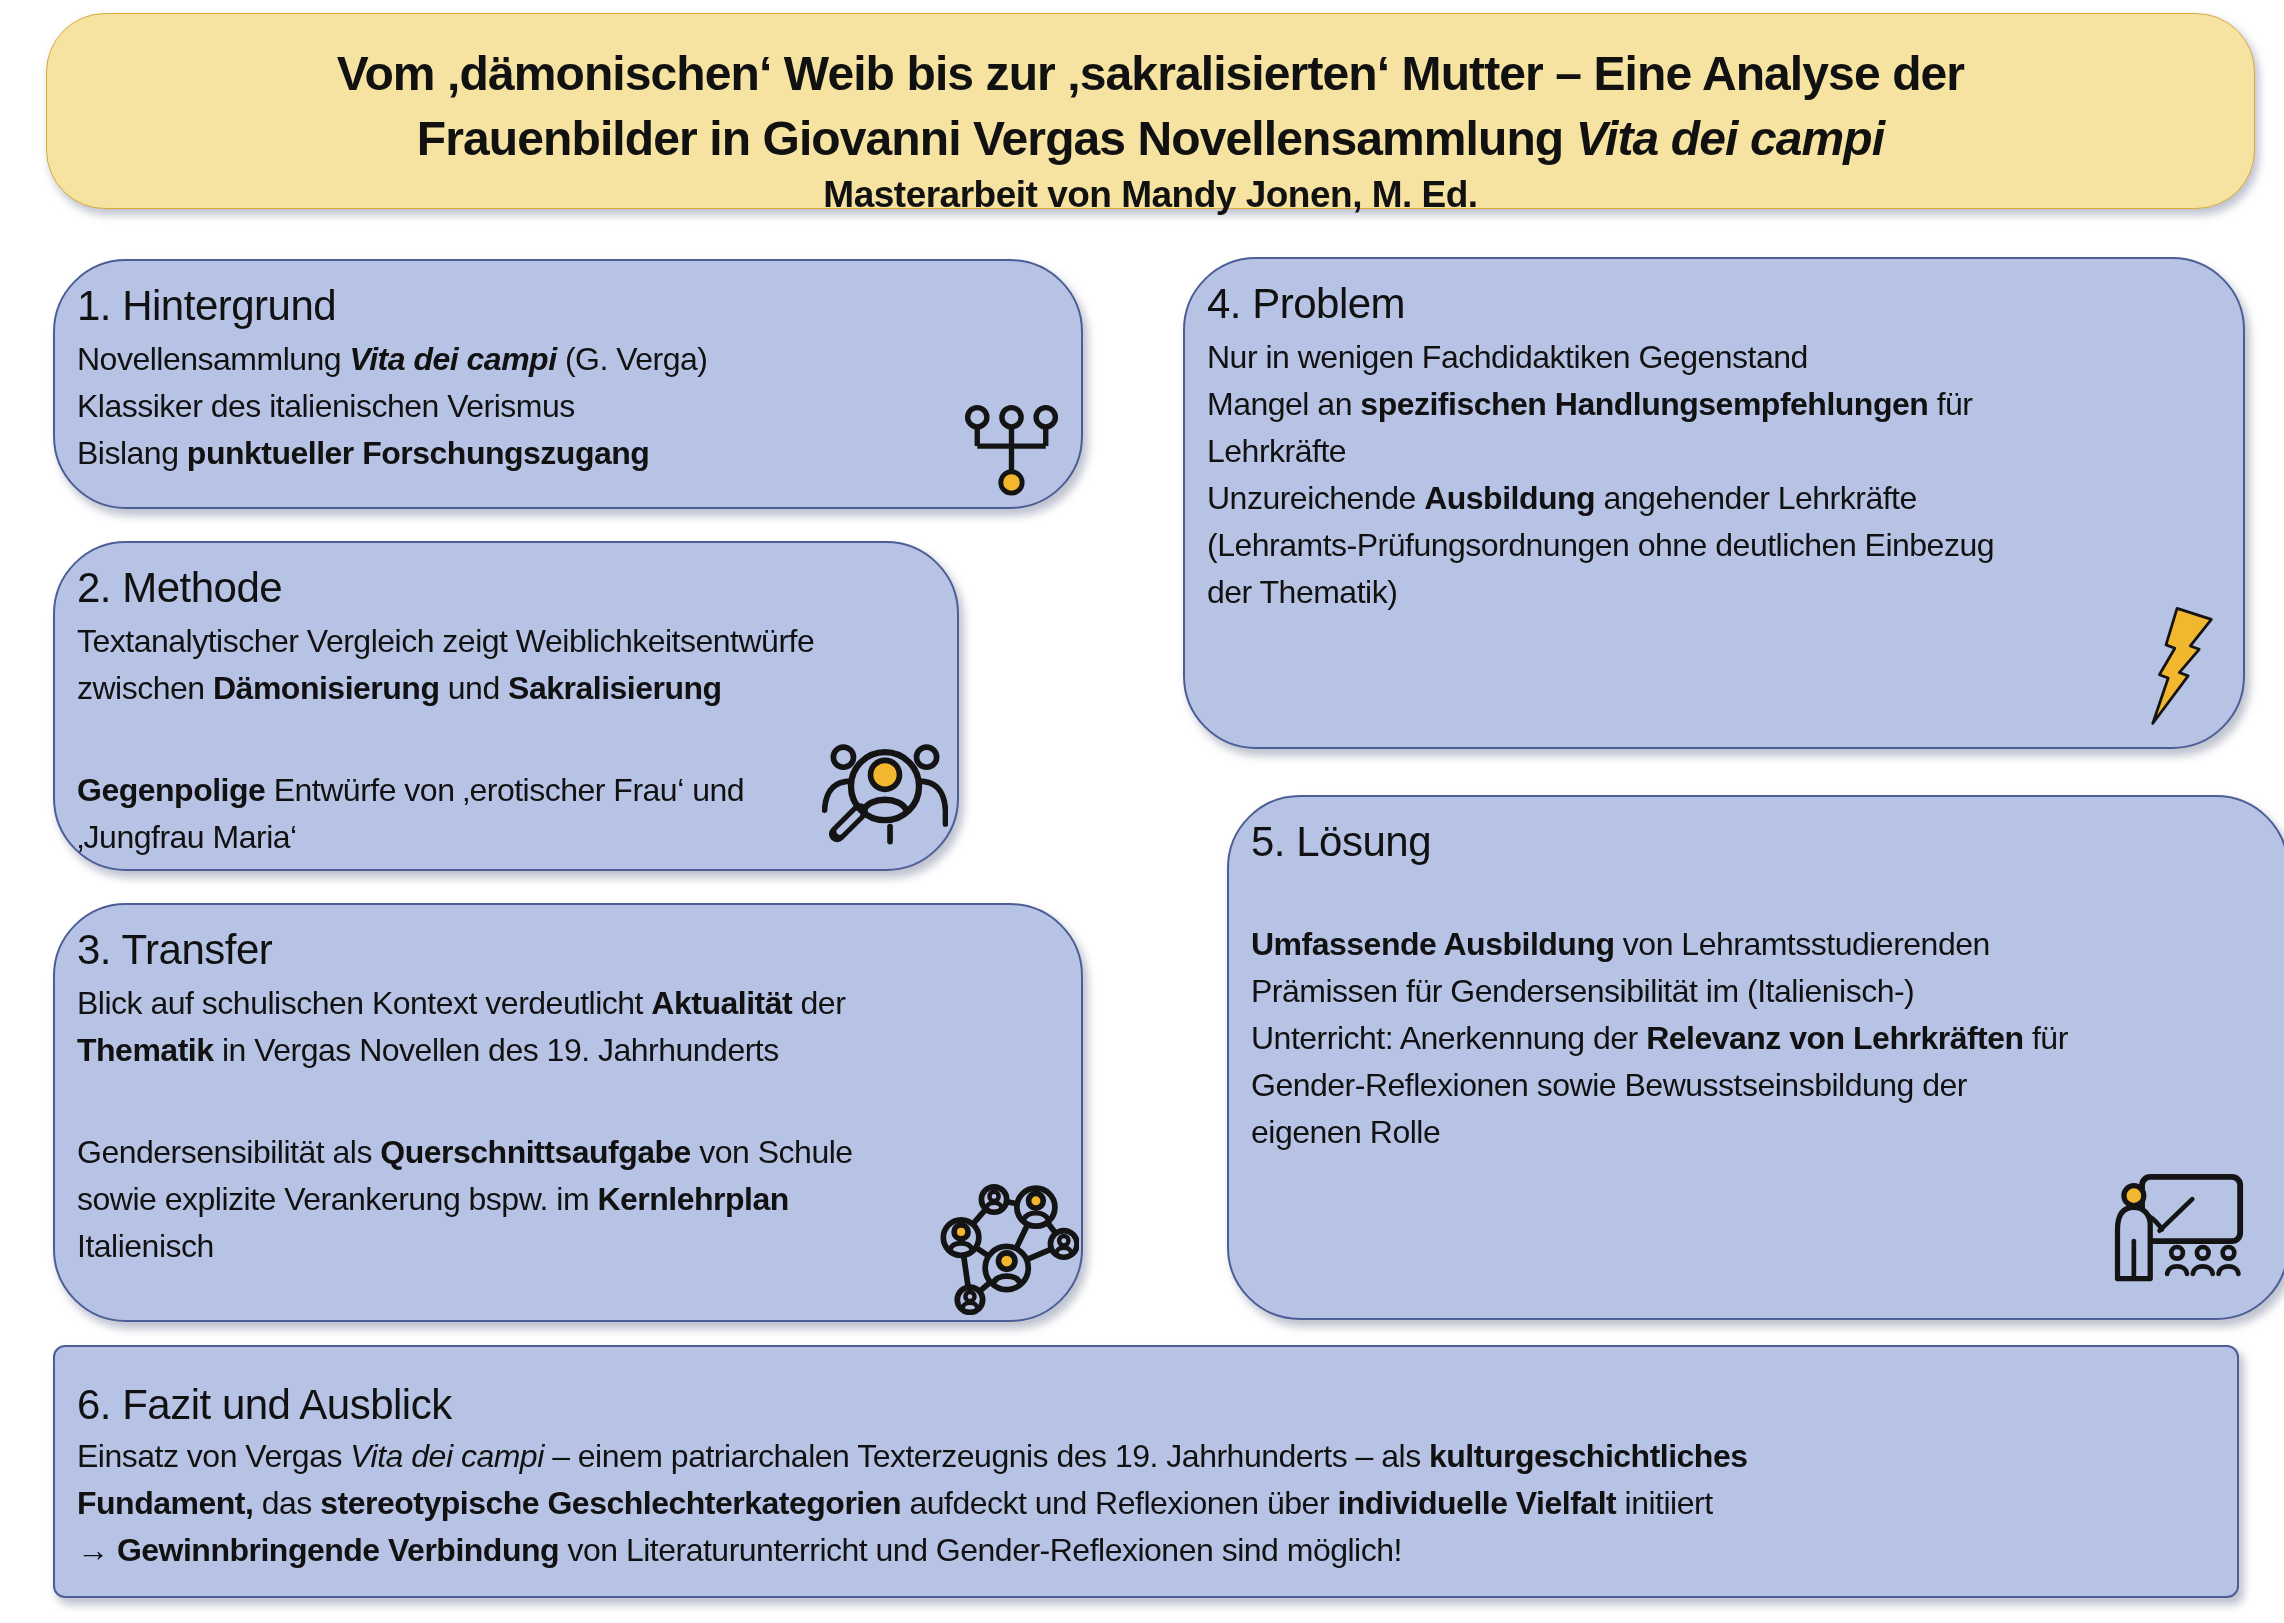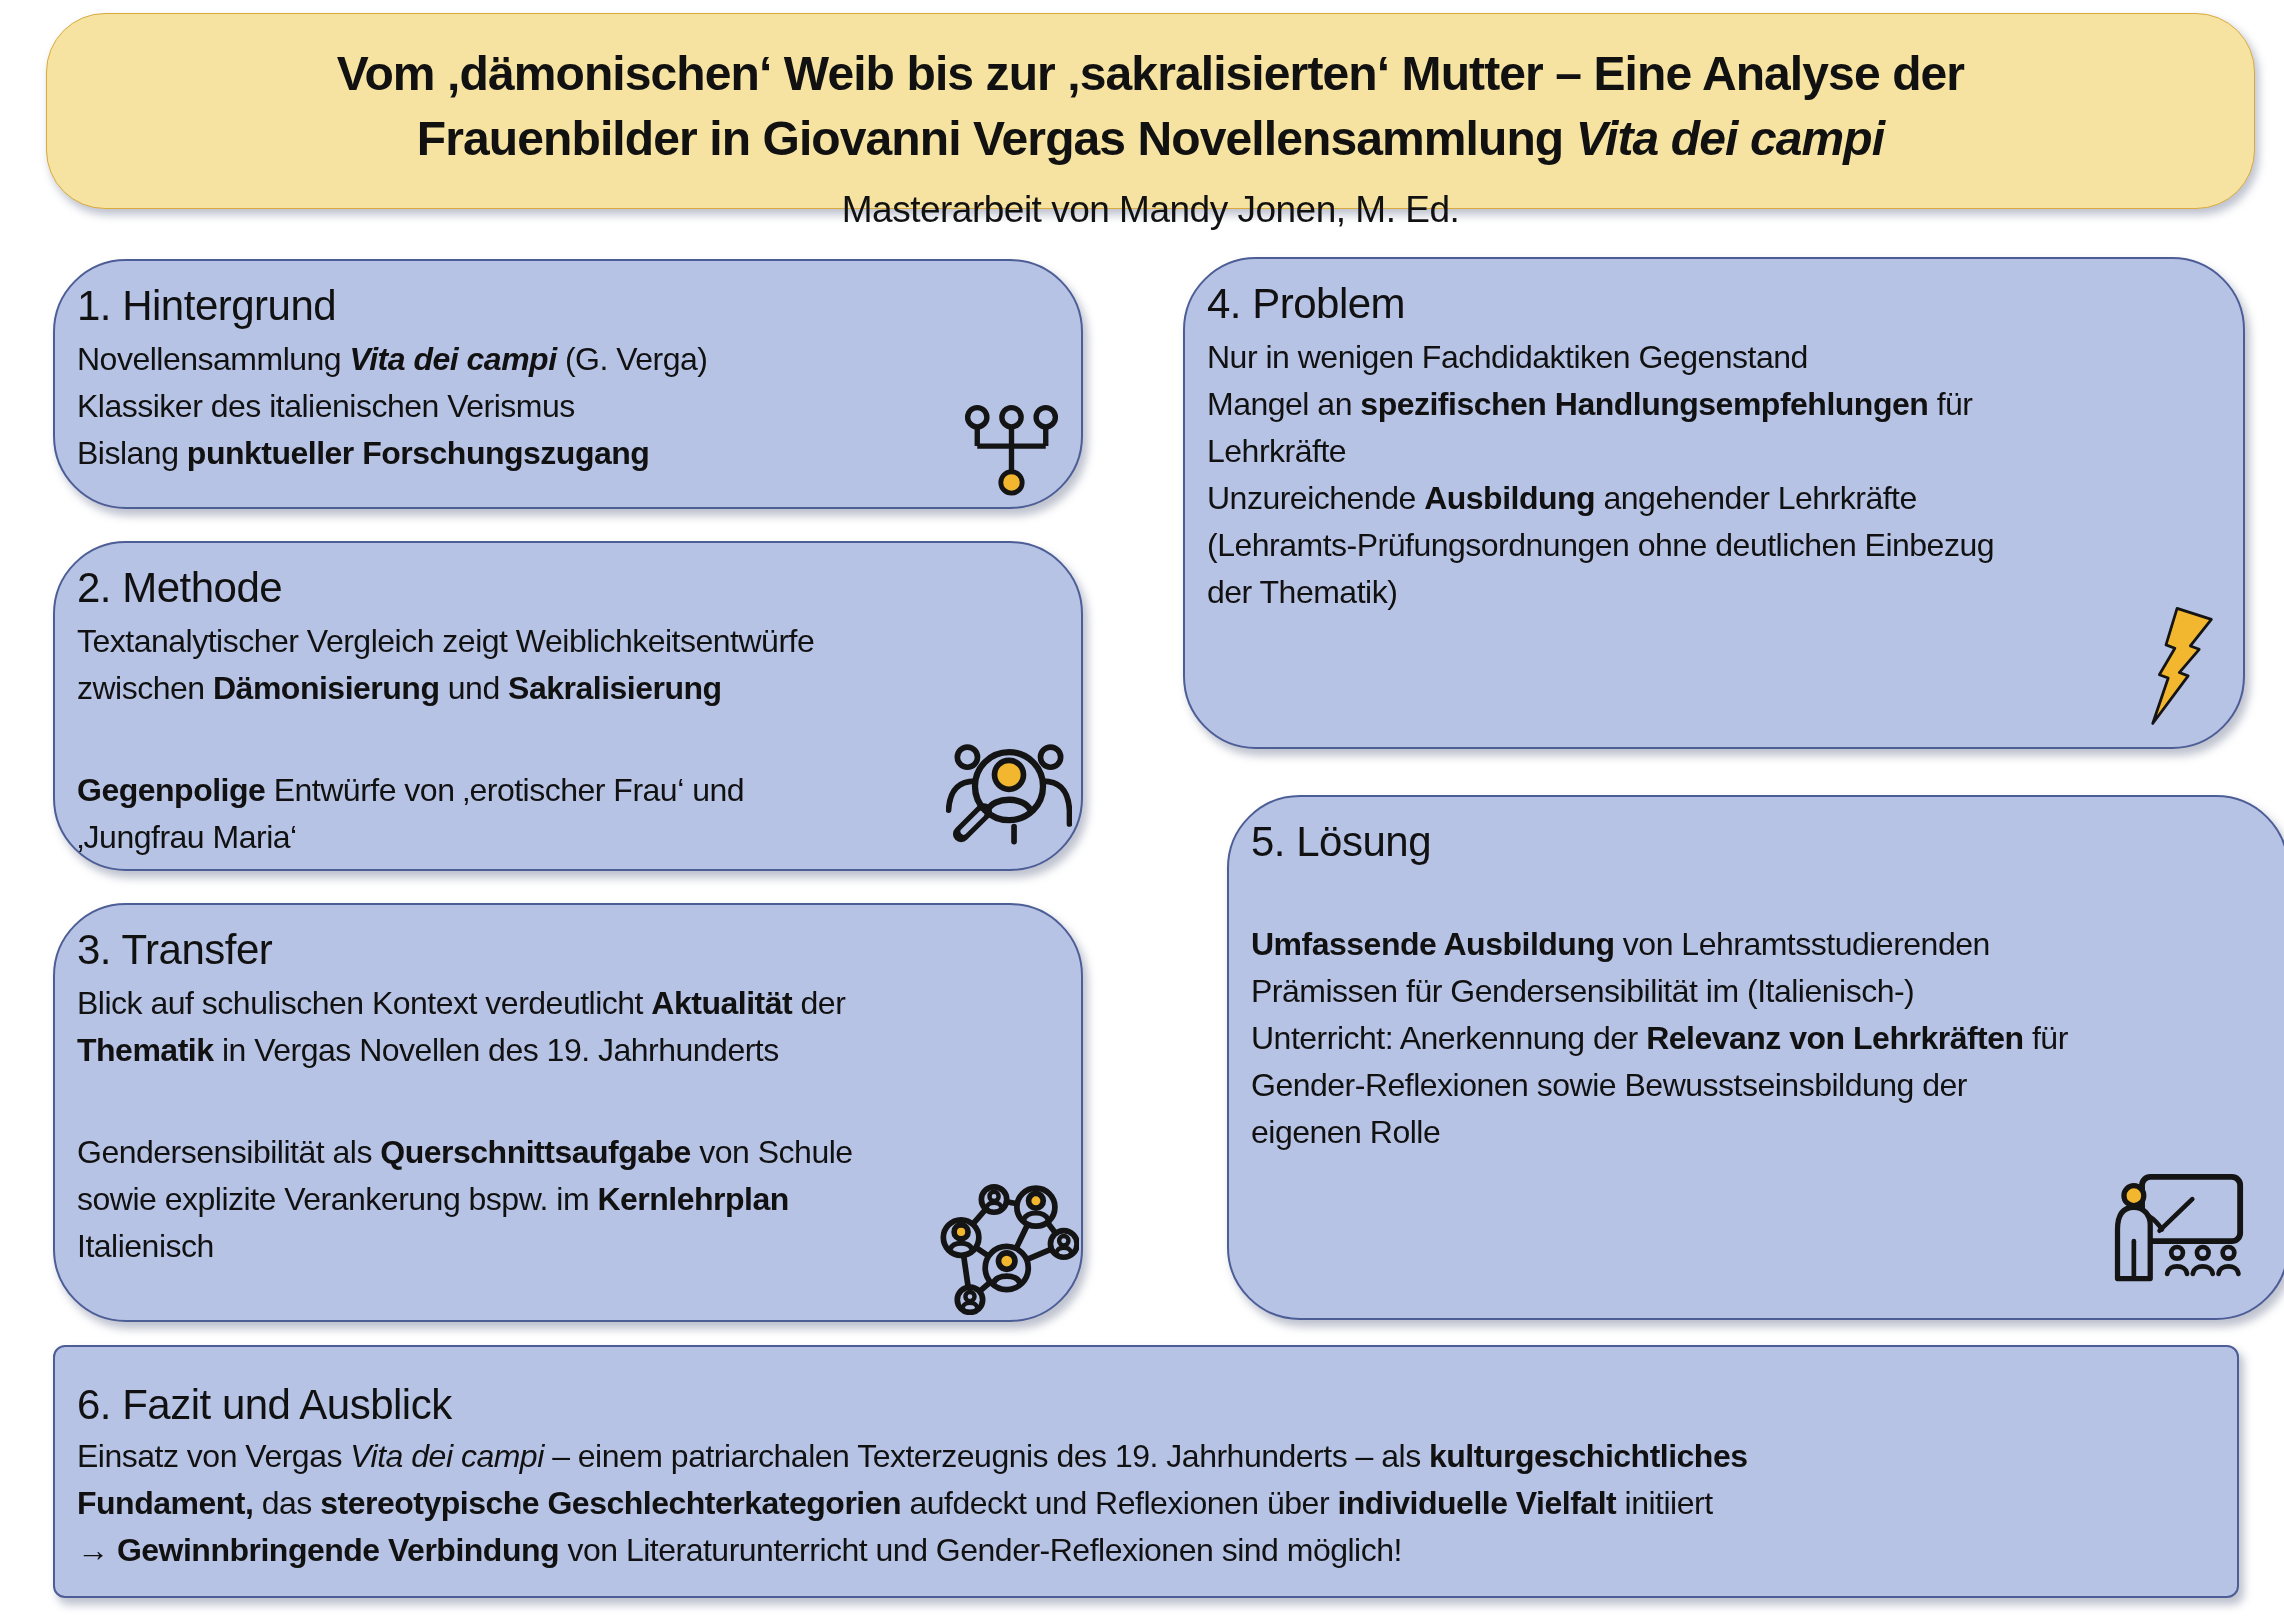--- a/index.html
+++ b/index.html
@@ -28,22 +28,22 @@
     border-radius:59px;
     box-shadow:3.7px 5.5px 8.2px rgba(95,105,135,.40);
     text-align:center;
     padding:28px 46px 0 46px;
   }
   .title-card h1{
     font-size:48px;line-height:1.35;font-weight:700;
     letter-spacing:-0.9px;
   }
   .title-card .subtitle{
-    margin-top:18px;
-    font-size:37px;font-weight:400;letter-spacing:-0.5px;
+    margin-top:3px;
+    font-size:37px;font-weight:700;letter-spacing:-0.5px;
   }
   .card{
     position:absolute;
     background:var(--box-bg);
     border:2.3px solid var(--box-border);
     border-radius:73px;
     box-shadow:4.6px 6.4px 8.2px rgba(95,105,135,.40);
     padding:20.6px 27px 18px 22px;
   }
   .card h2{
@@ -86,21 +86,21 @@
       </div>
     <svg class="icon" style="right:16px;bottom:5.5px;width:107px;height:99px;" viewBox="0 0 100 92" aria-hidden="true">
       <circle class="st5" cx="18" cy="13" r="9"></circle>
       <circle class="st5" cx="50" cy="13" r="9"></circle>
       <circle class="st5" cx="82" cy="13" r="9"></circle>
       <path class="st5" d="M18 22 V40 M82 22 V40 M18 40 H82 M50 22 V64"></path>
       <circle class="head" cx="50" cy="74" r="10"></circle>
     </svg>
   </section>
 
-  <section class="card" style="left:53px;top:541px;width:1030px;height:330px;">
+  <section class="card" style="left:53px;top:541px;width:906px;height:330px;">
     <h2>2. Methode</h2>
     <div class="body">
         <div class="para"><span>Textanalytischer Vergleich zeigt Weiblichkeitsentwürfe</span><br><span>zwischen </span><span class="b">Dämonisierung</span><span> und </span><span class="b">Sakralisierung</span></div>
         <div class="para gap"><span class="b">Gegenpolige</span><span> Entwürfe von ‚erotischer Frau‘ und</span><br><span>‚Jungfrau Maria‘</span></div>
       </div>
     <svg class="icon" style="right:9px;bottom:11.4px;width:126px;height:126px;" viewBox="0 0 100 100" aria-hidden="true">
       <circle class="st45" cx="17" cy="20" r="8"></circle>
       <circle class="st45" cx="83" cy="20" r="8"></circle>
       <path class="st45" d="M2 62 C3 46 10 39 23 39"></path>
       <path class="st45" d="M98 62 C97 46 90 39 77 39 M98 62 V73"></path>

